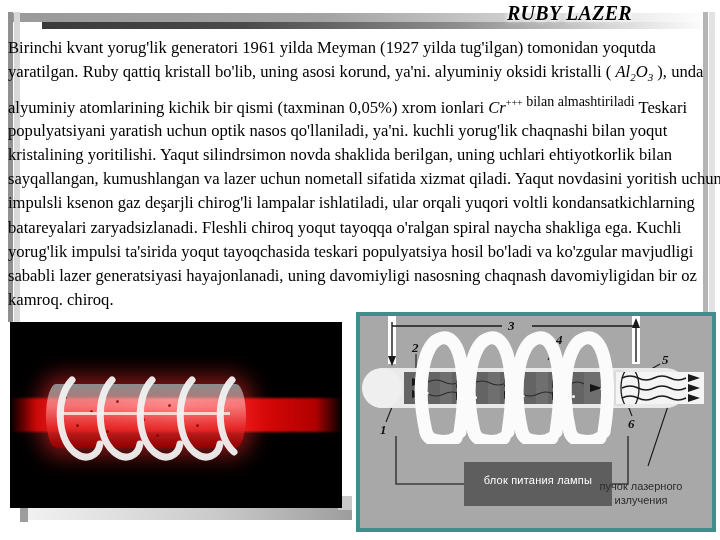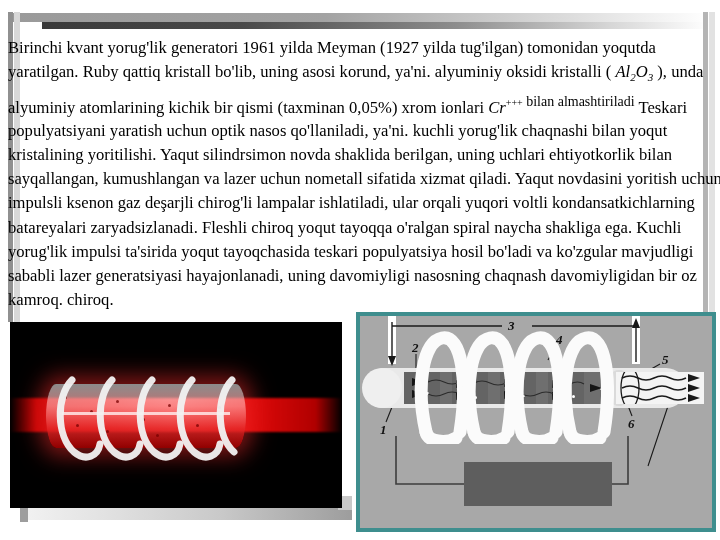--- a/index.html
+++ b/index.html
@@ -125,20 +125,21 @@
   }
   .helix svg{display:block;}
 </style>
 </head>
 <body>
 
 <div class="slide">
 
   <div class="bar-top"></div>
   <div class="bar-bottom"></div>
+  <div class="title">RUBY LAZER</div>
 
   <div class="vstrip-a"></div>
   <div class="vstrip-b"></div>
   <div class="vstrip-c"></div>
   <div class="vstrip-d"></div>
 
   <div class="body-text">
     <span>Birinchi kvant yorug'lik generatori 1961 yilda Meyman (1927 yilda tug'ilgan) tomonidan yoqutda yaratilgan. Ruby qattiq kristall bo'lib, uning asosi korund, ya'ni. alyuminiy oksidi kristalli ( </span><i>Al</i><span class="sub">2</span><i>O</i><span class="sub">3</span><span> ), unda alyuminiy atomlarining kichik bir qismi (taxminan 0,05%) xrom ionlari </span><i>Cr</i><span class="sup">+++</span><span class="sup-words"> bilan almashtiriladi</span>
     <span>Teskari populyatsiyani yaratish uchun optik nasos qo'llaniladi, ya'ni. kuchli yorug'lik chaqnashi bilan yoqut kristalining yoritilishi. Yaqut silindrsimon novda shaklida berilgan, uning uchlari ehtiyotkorlik bilan sayqallangan, kumushlangan va lazer uchun nometall sifatida xizmat qiladi. Yaqut novdasini yoritish uchun impulsli ksenon gaz deşarjli chirog'li lampalar ishlatiladi, ular orqali yuqori voltli kondansatkichlarning batareyalari zaryadsizlanadi. Fleshli chiroq yoqut tayoqqa o'ralgan spiral naycha shakliga ega. Kuchli yorug'lik impulsi ta'sirida yoqut tayoqchasida teskari populyatsiya hosil bo'ladi va ko'zgular mavjudligi sababli lazer generatsiyasi hayajonlanadi, uning davomiyligi nasosning chaqnash davomiyligidan bir oz kamroq. chiroq.</span>
   </div>
@@ -267,21 +268,26 @@
             <path d="M158,104 C148,60 154,14 174,10 C194,6 200,54 192,104"></path>
             <path d="M14,104 C16,114 34,116 44,110"></path>
             <path d="M62,104 C64,114 82,116 92,110"></path>
             <path d="M110,104 C112,114 130,116 140,110"></path>
             <path d="M158,104 C160,114 178,116 188,110"></path>
           </g>
         </svg>
       </div>
 
       <div class="psu"></div>
-
+      <div class="psu-label">блок питания лампы</div>
+
+      <div class="beam-label">
+        <span>пучок лазерного</span><br>
+        <span>излучения</span>
+      </div>
 
       <div class="dnum" style="left:20px;top:106px;">1</div>
       <div class="dnum" style="left:52px;top:24px;">2</div>
       <div class="dnum" style="left:148px;top:2px;">3</div>
       <div class="dnum" style="left:196px;top:16px;">4</div>
       <div class="dnum" style="left:302px;top:36px;">5</div>
       <div class="dnum" style="left:268px;top:100px;">6</div>
 
     </div>
   </div>

